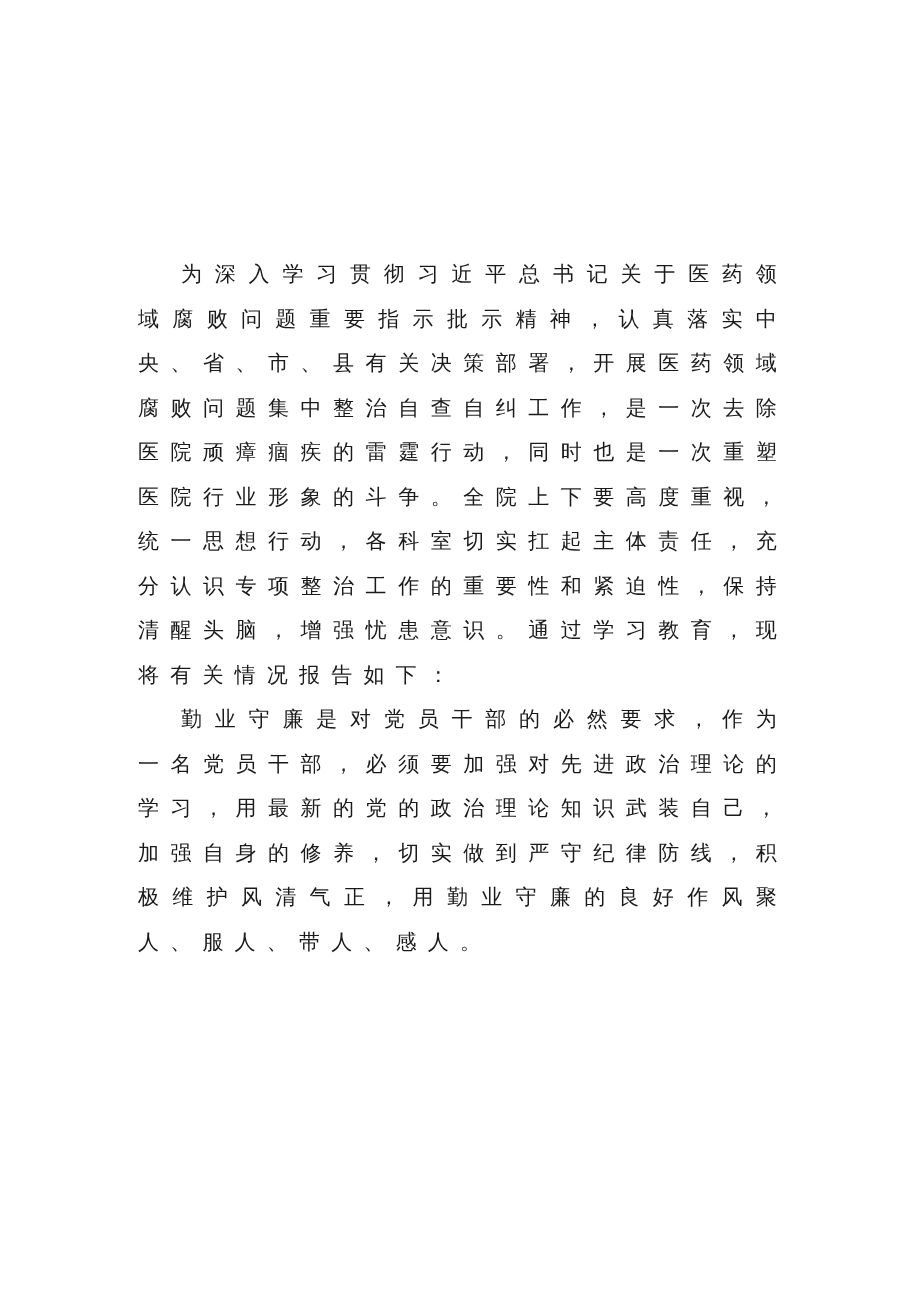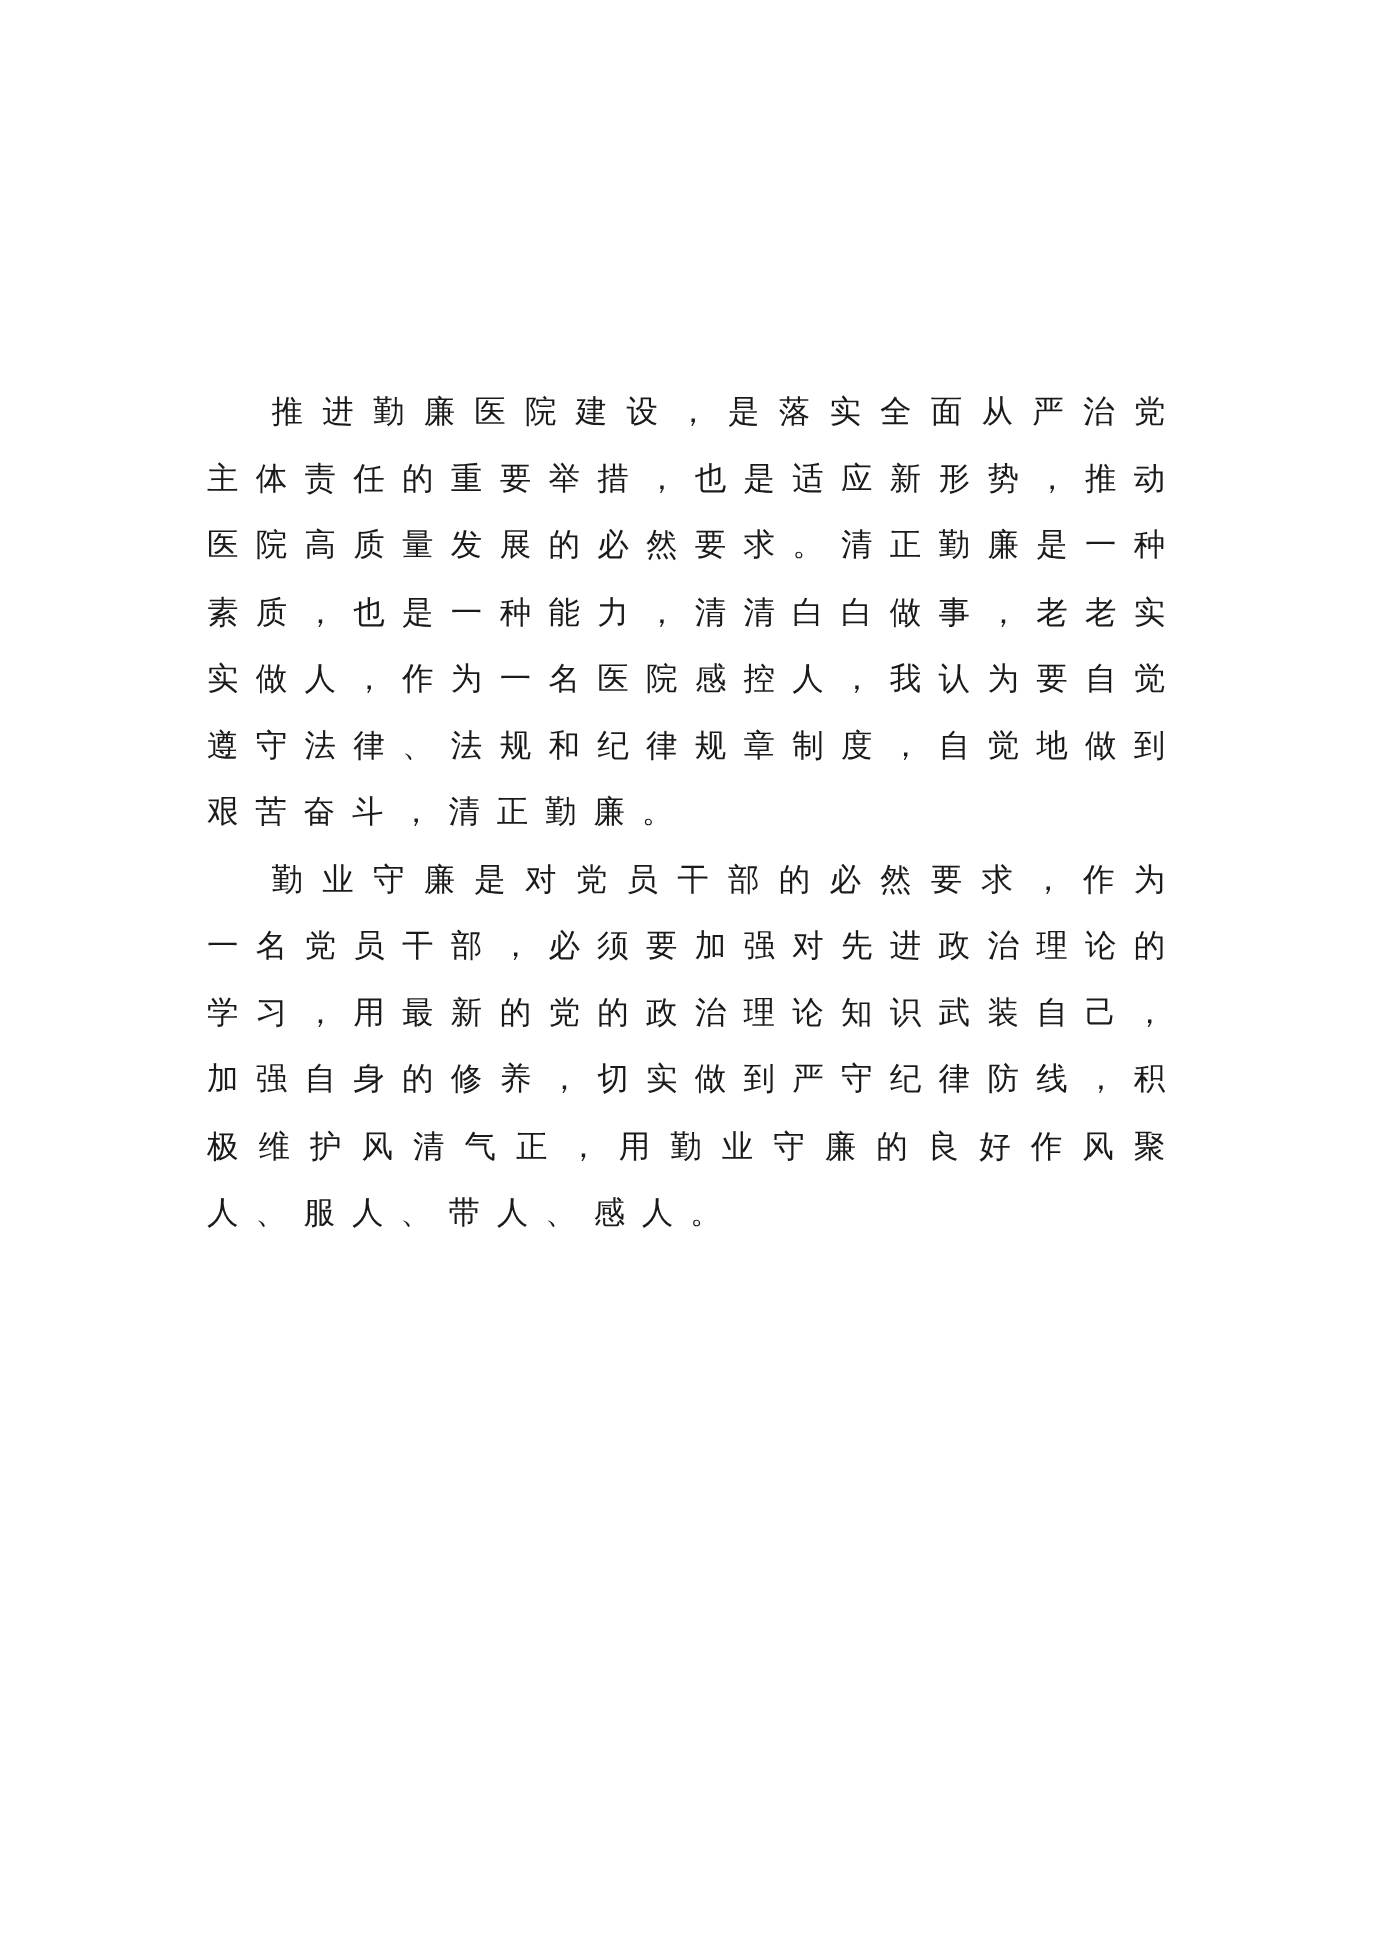--- a/index.html
+++ b/index.html
@@ -38,15 +38,15 @@
     line-height: 46px;
     letter-spacing: 3px;
     text-indent: 43px;
     color: #111;
   }
 </style>
 </head>
 <body>
 
 <div class="page">
-  <p class="para">推进勤廉医院建设，是落实全面从严治党主体责任的重要举措，也是适应新形势，推动医院高质量发展的必然要求。清正勤廉是一种素质，也是一种能力，清清白白做事，老老实实做人，作为一名医院感控人，我认为要自觉遵守法律、法规和纪律规章制度，自觉地做到艰苦奋斗，清正勤廉。</p>
+  <p class="para">为深入学习贯彻习近平总书记关于医药领域腐败问题重要指示批示精神，认真落实中央、省、市、县有关决策部署，开展医药领域腐败问题集中整治自查自纠工作，是一次去除医院顽瘴痼疾的雷霆行动，同时也是一次重塑医院行业形象的斗争。全院上下要高度重视，统一思想行动，各科室切实扛起主体责任，充分认识专项整治工作的重要性和紧迫性，保持清醒头脑，增强忧患意识。通过学习教育，现将有关情况报告如下：</p>
   <p class="para">勤业守廉是对党员干部的必然要求，作为一名党员干部，必须要加强对先进政治理论的学习，用最新的党的政治理论知识武装自己，加强自身的修养，切实做到严守纪律防线，积极维护风清气正，用勤业守廉的良好作风聚人、服人、带人、感人。</p>
 </div>
 
 </body></html>

